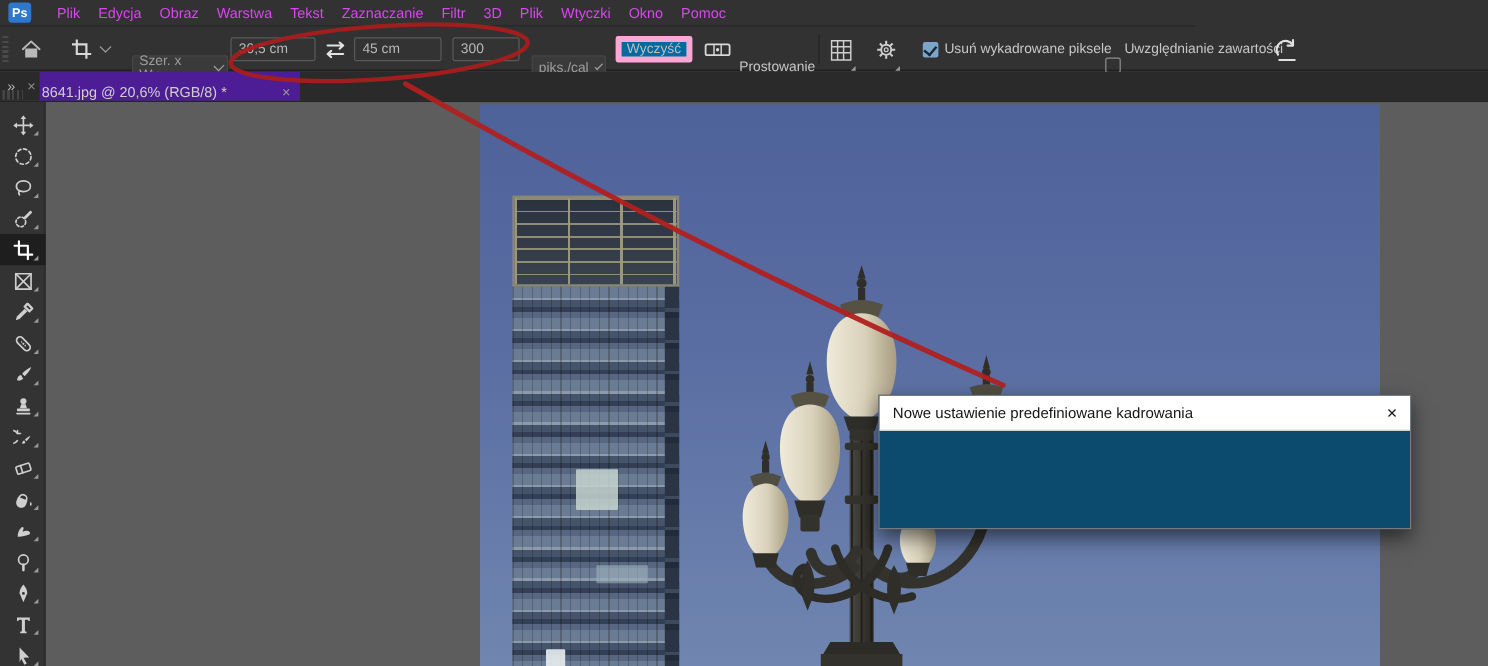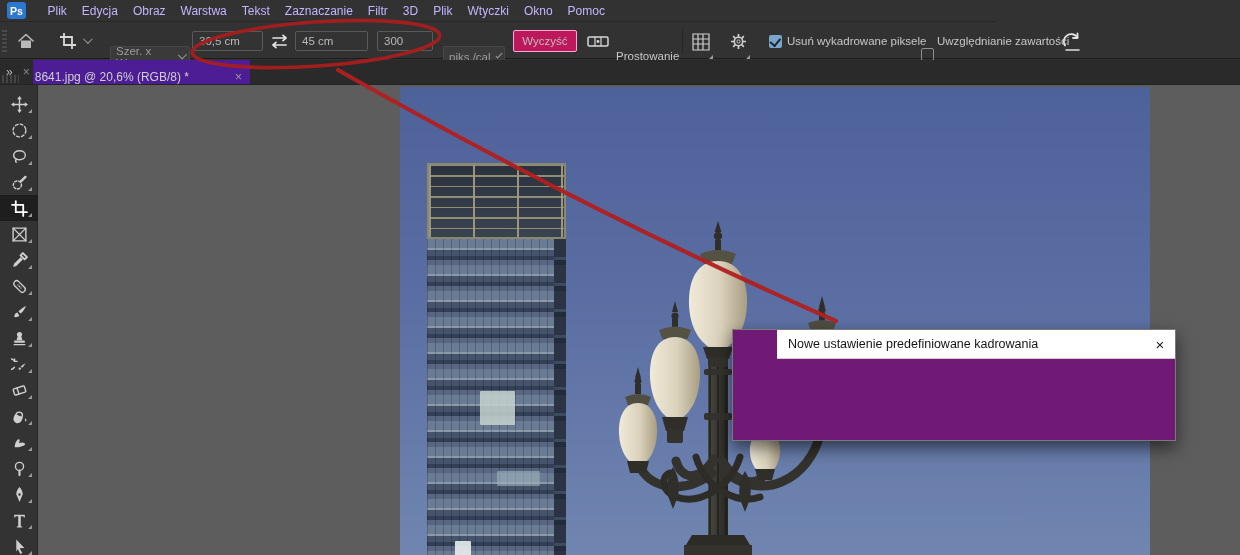--- a/index.html
+++ b/index.html
@@ -3,30 +3,30 @@
 <meta charset="utf-8">
 <style>
   html,body{margin:0;padding:0;background:#1e1e1e;}
   *{box-sizing:border-box;font-family:"Liberation Sans","DejaVu Sans",sans-serif;}
   #app{position:relative;width:1240px;height:555px;background:#323232;overflow:hidden;-webkit-font-smoothing:antialiased;}
 
   
   .menubar{position:absolute;left:0;top:0;width:996px;height:22px;background:#323232;display:flex;align-items:center;border-bottom:1px solid #272727;}
   .ps-logo{width:19px;height:17px;margin-left:7px;border-radius:3px;background:#2d78cf;color:#fff;font-size:10.5px;font-weight:bold;display:flex;align-items:center;justify-content:center;}
   .menu-items{display:flex;margin-left:14px;gap:0;}
-  .menu-item{color:#c4b5fd;font-size:12px;padding:0 7.5px;line-height:22px;cursor:default;}
+  .menu-item{color:#d946ef;font-size:12px;padding:0 7.5px;line-height:22px;cursor:default;}
 
   
   .optionsbar{position:absolute;left:0;top:23px;width:1240px;height:36px;background:#323232;border-bottom:1px solid #1d1d1d;}
   .grip-v{position:absolute;left:2px;top:7px;width:5px;height:22px;background:repeating-linear-gradient(180deg,#4a4a4a 0 2px,transparent 2px 4px);}
   .ob{position:absolute;}
   .ob-select{height:21px;background:#3a3a3a;border:1px solid #464646;border-radius:2px;color:#9d9d9d;font-size:11.5px;display:flex;align-items:center;padding:0 5px;gap:5px;margin-top:16px;}
   .ob-input{height:20px;background:#333;border:1px solid #5a5a5a;border-radius:2px;color:#b9b9b9;font-size:11.5px;padding:0 6px;width:100%;outline:none;}
   .chev{width:7px;height:7px;border-right:1.4px solid #9d9d9d;border-bottom:1.4px solid #9d9d9d;transform:rotate(45deg) translateY(-2px);display:inline-block;}
-  .ob-btn{height:22px;background:#be185d;border:1px solid #f9a8d4;border-radius:2px;color:#bdbdbd;font-size:11.5px;display:flex;align-items:center;justify-content:center;text-align:center;}
+  .ob-btn{height:22px;background:#0369a1;border:5px solid #f9a8d4;border-radius:2px;color:#bdbdbd;font-size:11.5px;display:flex;align-items:center;justify-content:center;text-align:center;}
   .ob-label{color:#c7c7c7;font-size:11.5px;}
   .vsep{position:absolute;width:1px;background:#252525;}
   .cb{width:13px;height:13px;border-radius:2px;position:relative;}
   .cb.checked{background:#7ba6cb;}
   .cb.checked::after{content:"";position:absolute;left:3px;top:1px;width:4.5px;height:7.5px;border-right:2px solid #1d2732;border-bottom:2px solid #1d2732;transform:rotate(40deg);}
   .cb.unchecked{border:1px solid #8f8f8f;background:transparent;}
   .corner-arrow{position:absolute;width:0;height:0;border-left:4px solid transparent;border-bottom:4px solid #9a9a9a;}
 
   
   .tabbar{position:absolute;left:0;top:60px;width:1240px;height:24px;background:#2a2a2a;display:flex;align-items:center;}
@@ -59,21 +59,21 @@
     background:
       repeating-linear-gradient(90deg,rgba(0,0,0,.20) 0 1px,rgba(255,255,255,0) 1px 8px),
       repeating-linear-gradient(180deg,#6a7b94 0 9px,#8d9aac 9px 11px,#46546b 11px 17px,#333f54 17px 21px,#586681 21px 26px);}
   .bface{position:absolute;right:0;top:76px;width:12px;bottom:0;
     background:repeating-linear-gradient(180deg,#2a3444 0 18px,#3c4a5e 18px 21px,#222b3a 21px 26px);}
   .patch{position:absolute;border-radius:1px;}
   .annotation-svg{position:absolute;left:0;top:0;width:1240px;height:555px;pointer-events:none;z-index:60;}
   .lamp-svg{position:absolute;left:180px;top:130px;width:300px;height:339px;}
 
   
-  .dialog{position:absolute;left:732px;top:329px;width:444px;height:112px;z-index:40;border:1px solid #7a7a7a;box-shadow:0 7px 16px rgba(0,0,0,.55);background:#701a75;padding-left:44px;}
+  .dialog{position:absolute;left:732px;top:329px;width:444px;height:112px;z-index:40;border:1px solid #7a7a7a;box-shadow:0 7px 16px rgba(0,0,0,.55);background:#0c4a6e;}
   .dlg-title{height:29px;background:#fff;display:flex;align-items:center;padding-left:11px;border-bottom:1px solid #cfcfcf;}
   .dlg-title-text{color:#141414;font-size:12.5px;}
   .dlg-close{margin-left:auto;width:30px;text-align:center;color:#1a1a1a;font-size:15px;line-height:29px;}
   .dlg-body{position:relative;height:82px;}
   .dlg-label{position:absolute;left:21px;top:45px;width:44px;text-align:right;color:#9f9f9f;font-size:12.5px;}
   .dlg-input{position:absolute;left:72px;top:40px;width:276px;height:23px;background:#2a2a2a;border:2px solid #3f76bc;color:#e9e9e9;font-size:13px;padding:0 6px;outline:none;}
   .dlg-btn{position:absolute;left:362px;width:69px;height:24px;border:1px solid #c3c3c3;border-radius:12px;background:#424242;color:#ececec;font-size:12.5px;display:flex;align-items:center;justify-content:center;}
   .dlg-ok{top:40px;}
   .dlg-cancel{top:75px;}
 </style>

